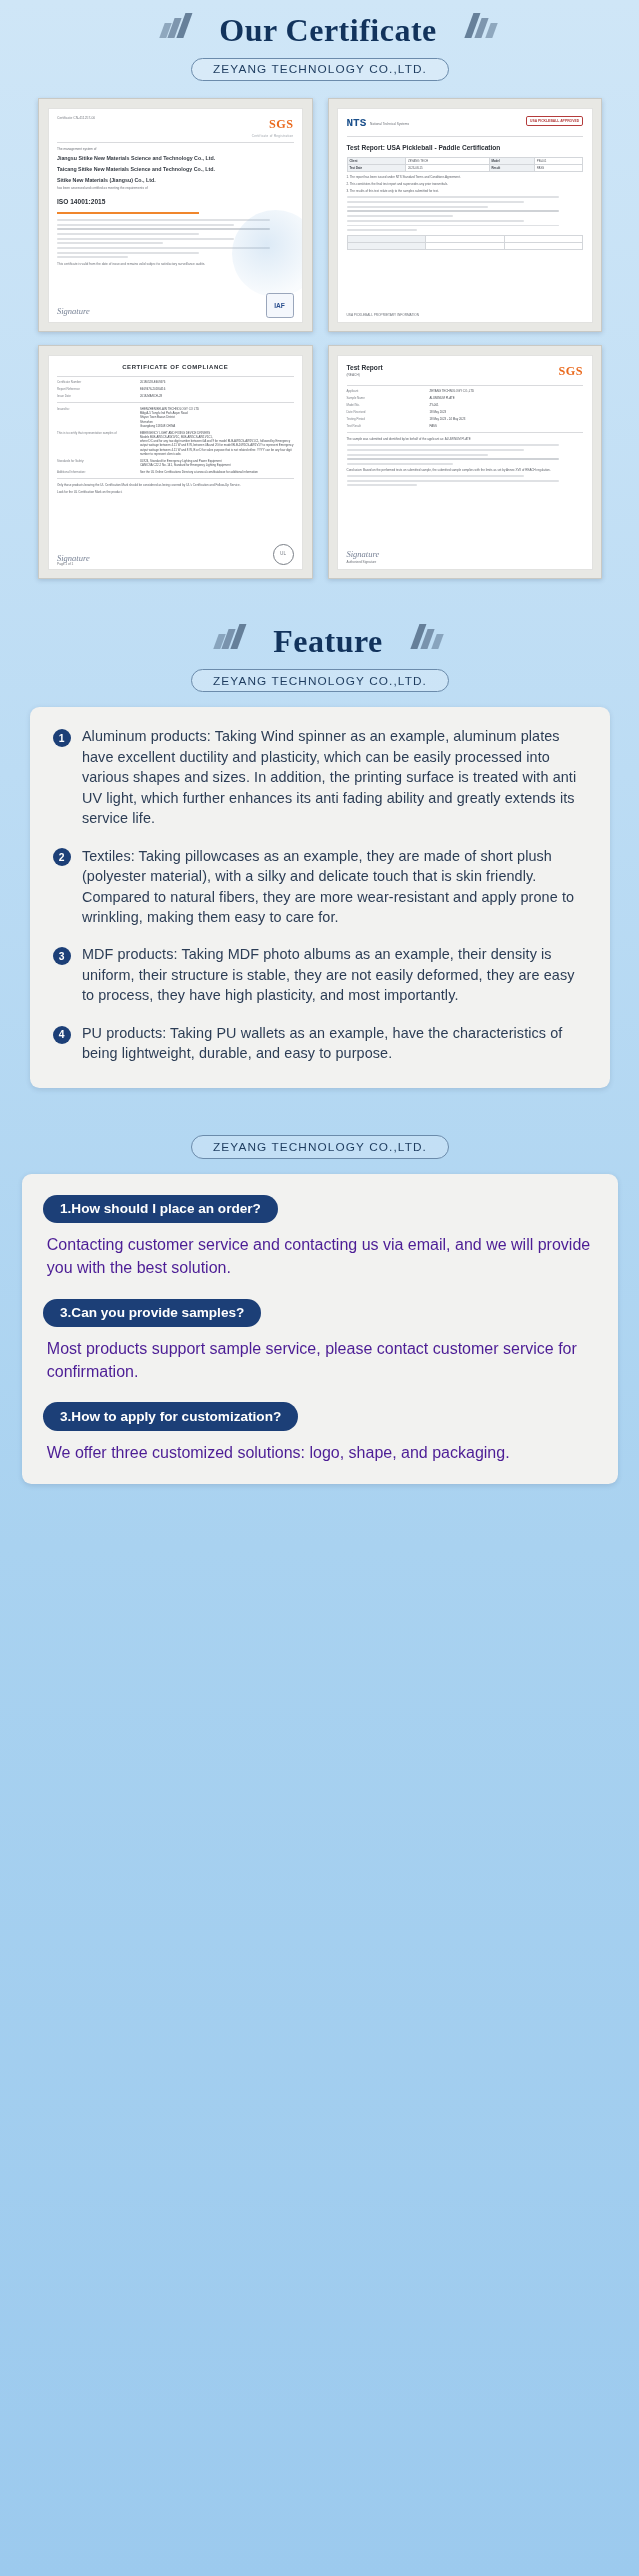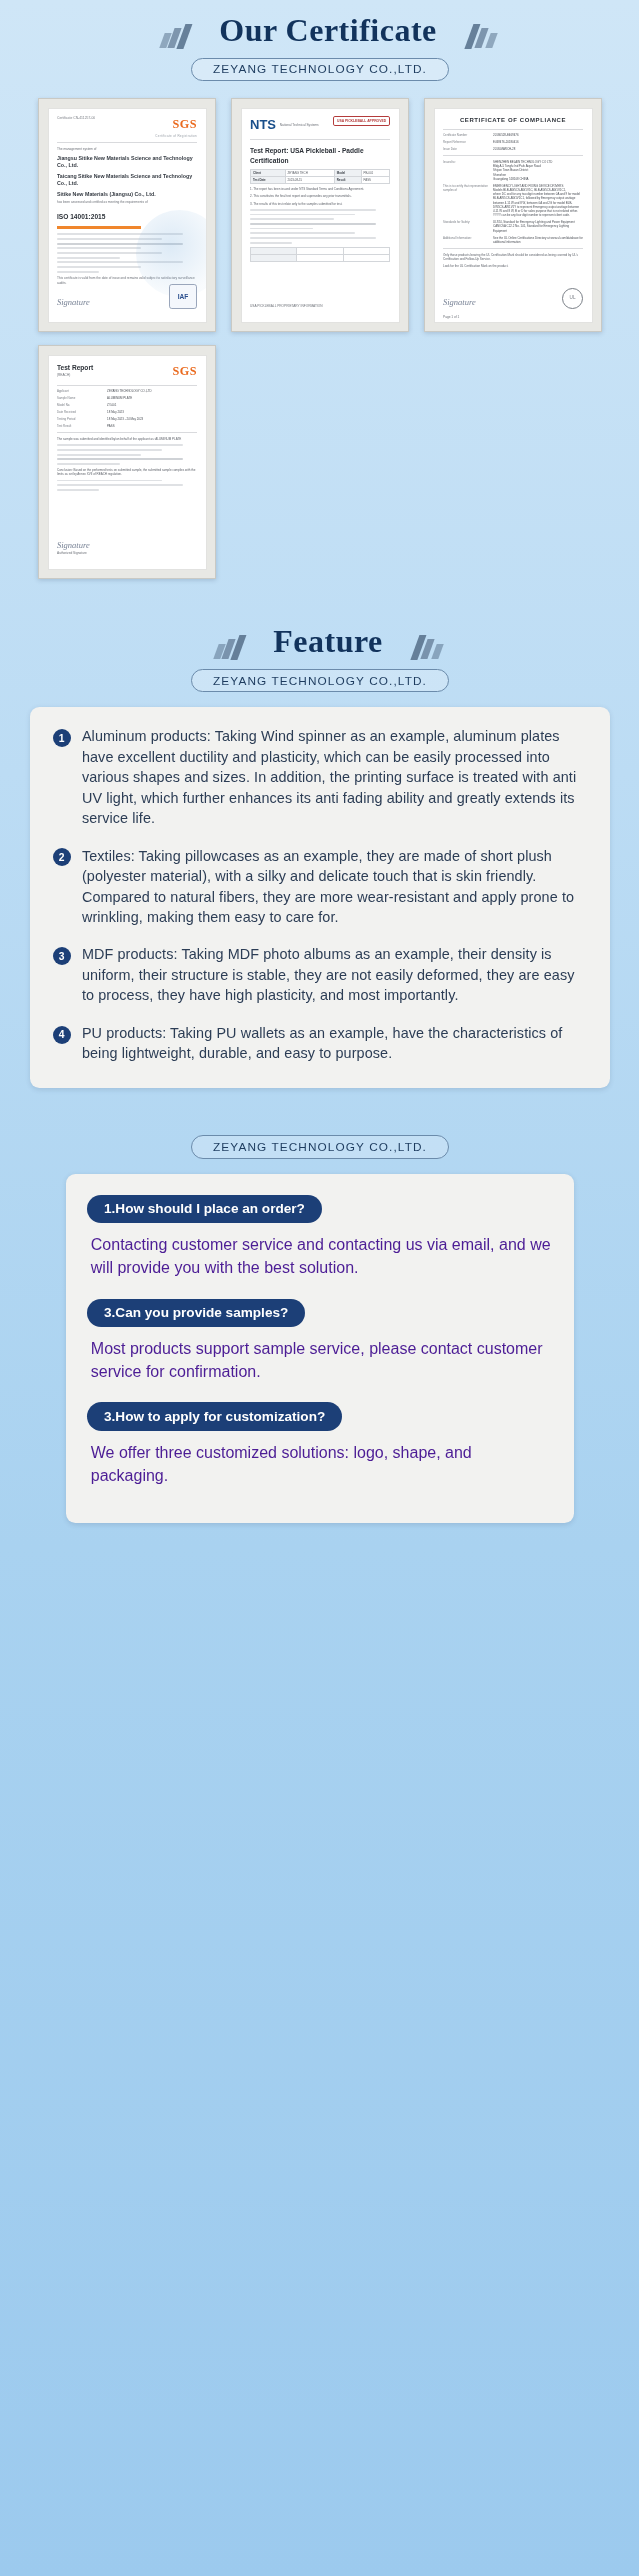--- a/index.html
+++ b/index.html
@@ -13,21 +13,21 @@
   }
   .page { width: 640px; position: relative; }
 
   
   .section-head {
     text-align: center;
     padding-top: 13px;
   }
   .title-row {
     display: flex;
-    align-items: flex-end;
+    align-items: flex-start;
     justify-content: center;
     gap: 32px;
     padding-left: 16px;
   }
   .slashes {
     display: flex;
     gap: 2.8px;
     align-items: flex-end;
   }
   .slashes i {
@@ -64,21 +64,21 @@
     color: #1d3b5e;
     background: rgba(255,255,255,0.22);
     text-align: center;
   }
 
   
   .cert-grid {
     margin: 17px auto 0;
     width: 564px;
     display: grid;
-    grid-template-columns: 1fr 1fr 1fr;
+    grid-template-columns: 1fr 1fr;
     gap: 13px 15px;
   }
   .cert-card {
     background: #e8e8e4;
     border: 0.9px solid #c9c9c4;
     padding: 8.5px;
     box-shadow: 0 1.9px 4.7px rgba(40,60,90,.22);
   }
   .cert-inner {
     background: #ffffff;
@@ -115,35 +115,35 @@
     display: block; height: 1.9px; background: #dfe1e4; margin-bottom: 2.8px; border-radius: 0.9px;
   }
   .lines span.w90 { width: 90%; }
   .lines span.w75 { width: 75%; }
   .lines span.w60 { width: 60%; }
   .lines span.w45 { width: 45%; }
   .lines span.w30 { width: 30%; }
   .lines span.dark { background: #cfd2d6; }
   .orange-bar { height: 2.8px; background: #f0862c; width: 60%; margin: 4.7px 0; }
   .cert-foot {
-    position: absolute; left: 8.5px; right: 8.5px; bottom: 13px;
+    position: absolute; left: 8.5px; right: 8.5px; bottom: 4px;
     display: flex; justify-content: space-between; align-items: flex-end;
   }
   .iaf-badge {
     width: 28px; height: 24.5px; border: 0.9px solid #9aa6bb; border-radius: 2.8px;
     display:flex; align-items:center; justify-content:center;
     font-size: 6.6px; font-weight: bold; color:#2b4f8e; background:#f4f7fc;
   }
   .watermark {
     position: absolute; right: -17px; bottom: 24.5px;
     width: 87px; height: 87px; border-radius: 50%;
     background: radial-gradient(circle at 40% 40%, rgba(140,185,225,.30), rgba(140,185,225,.05) 70%);
   }
   .nts-head { display:flex; align-items:center; gap:3.8px; }
-  .nts-mark { font-size: 13px; font-weight: bold; color:#1a4f8b; font-family:Liberation Sans, sans-serif;}
+  .nts-mark { font-size: 11px; font-weight: bold; color:#1a4f8b; font-family:Liberation Mono, monospace;}
   .usa-badge {
     border: 0.9px solid #b43b3b; color:#b43b3b; font-size:3.4px; font-weight:bold;
     padding: 1.9px 2.8px; text-align:center; line-height:1.2; border-radius:1.9px;
   }
   .tbl { width:100%; border-collapse: collapse; margin-top: 3.8px; }
   .tbl td {
     border: 0.4px solid #d3d6da; padding: 0.9px 1.9px; font-size: 2.9px; color:#585c63;
   }
   .tbl td.h { background:#eef1f4; font-weight:bold; color:#3c4149; }
   .para { font-size: 3px; color:#5d6169; margin: 2.8px 0; line-height:1.5; }
@@ -187,24 +187,24 @@
   .feature-text {
     font-size: 14.4px;
     line-height: 1.42;
     color: #2c3d55;
     letter-spacing: 0.1px;
   }
 
   
   .faq-panel {
     margin: 15px auto 0;
-    width: 508px;
+    width: 596px;
     background: #f2f2f0;
     border-radius: 9.4px;
-    padding: 21px 21px 36px;
+    padding: 21px 21px 20px;
     box-shadow: 0 1.9px 5.6px rgba(40,60,90,.14);
   }
   .faq-q {
     display: inline-block;
     background: #1c3f77;
     color: #ffffff;
     border-radius: 15px;
     padding: 6.6px 17px;
     font-size: 13.6px;
     font-weight: bold;

